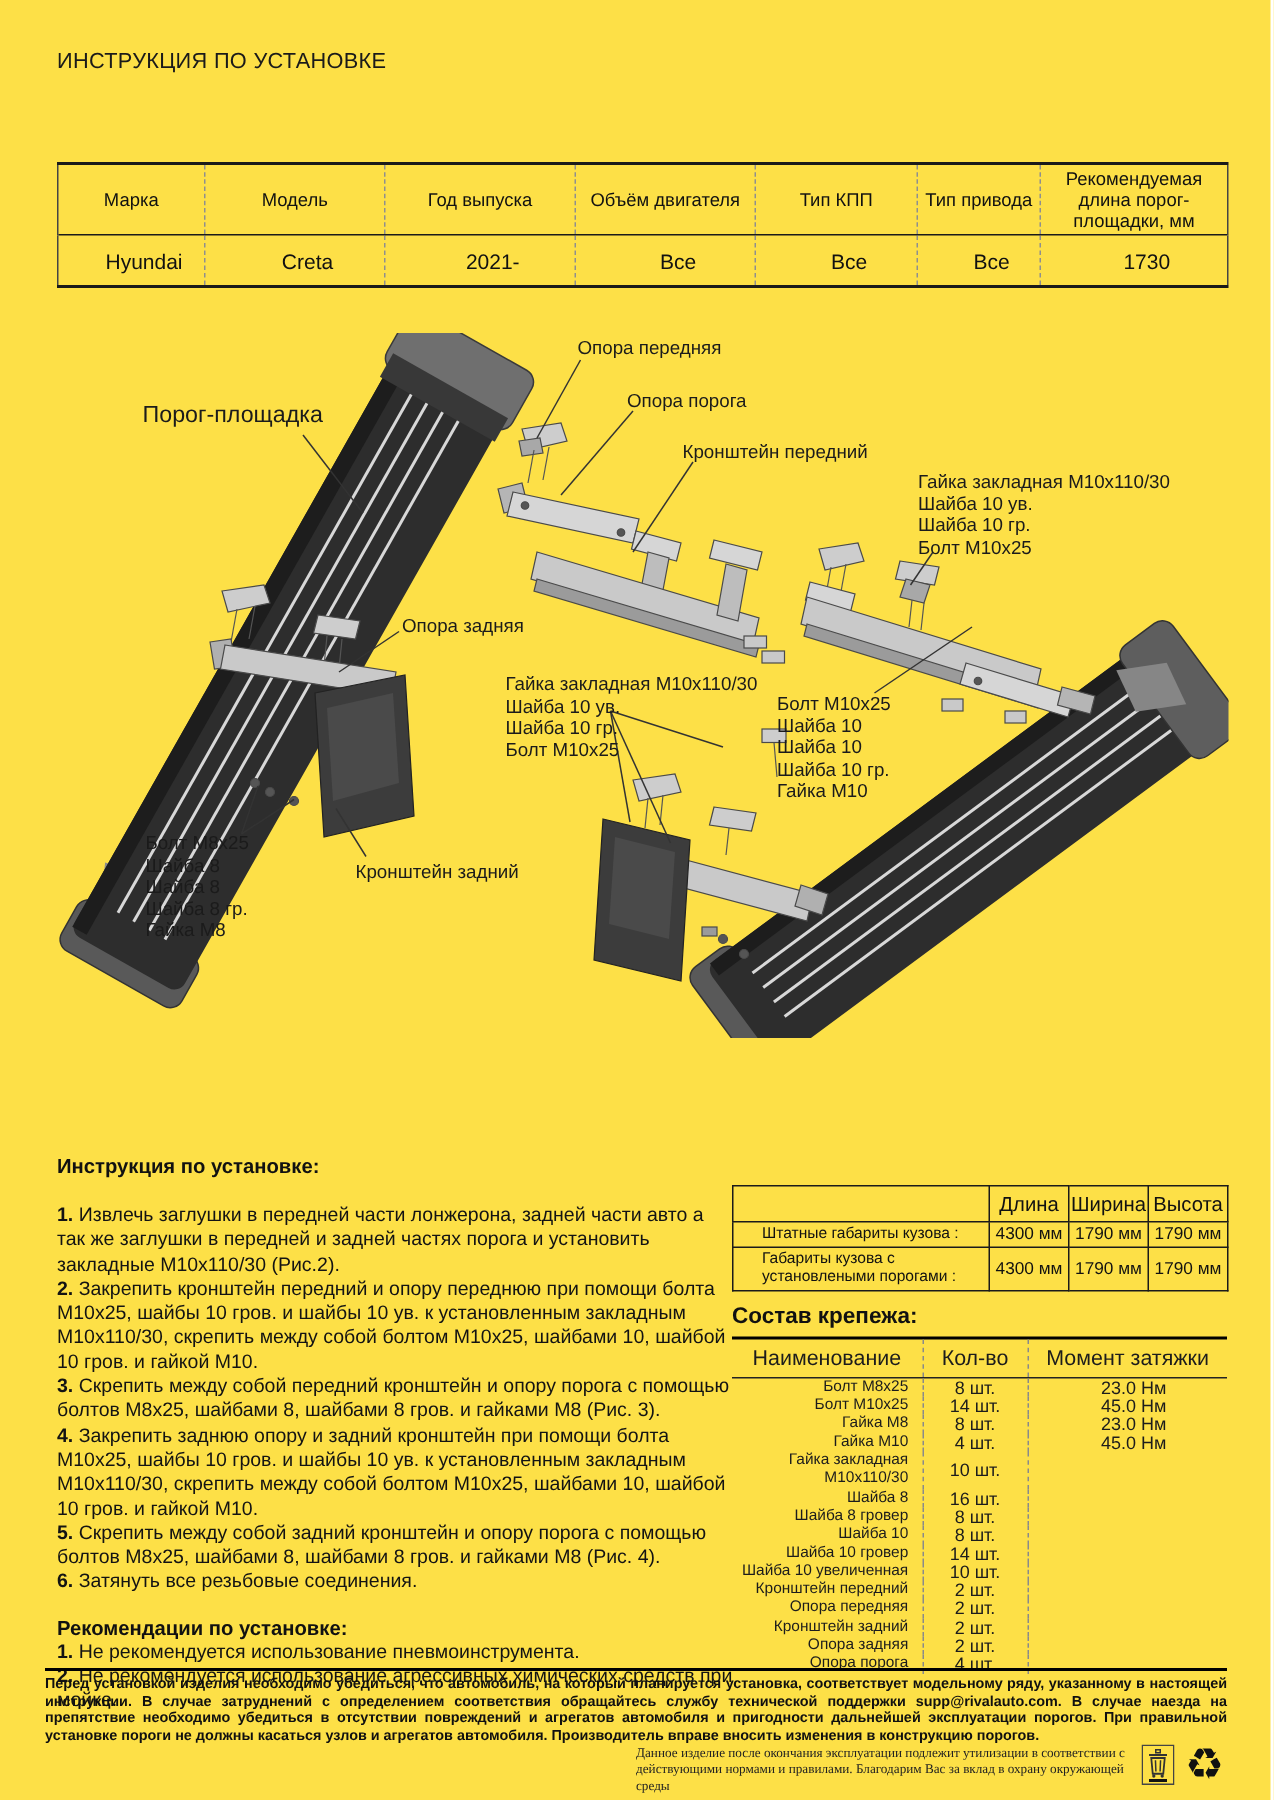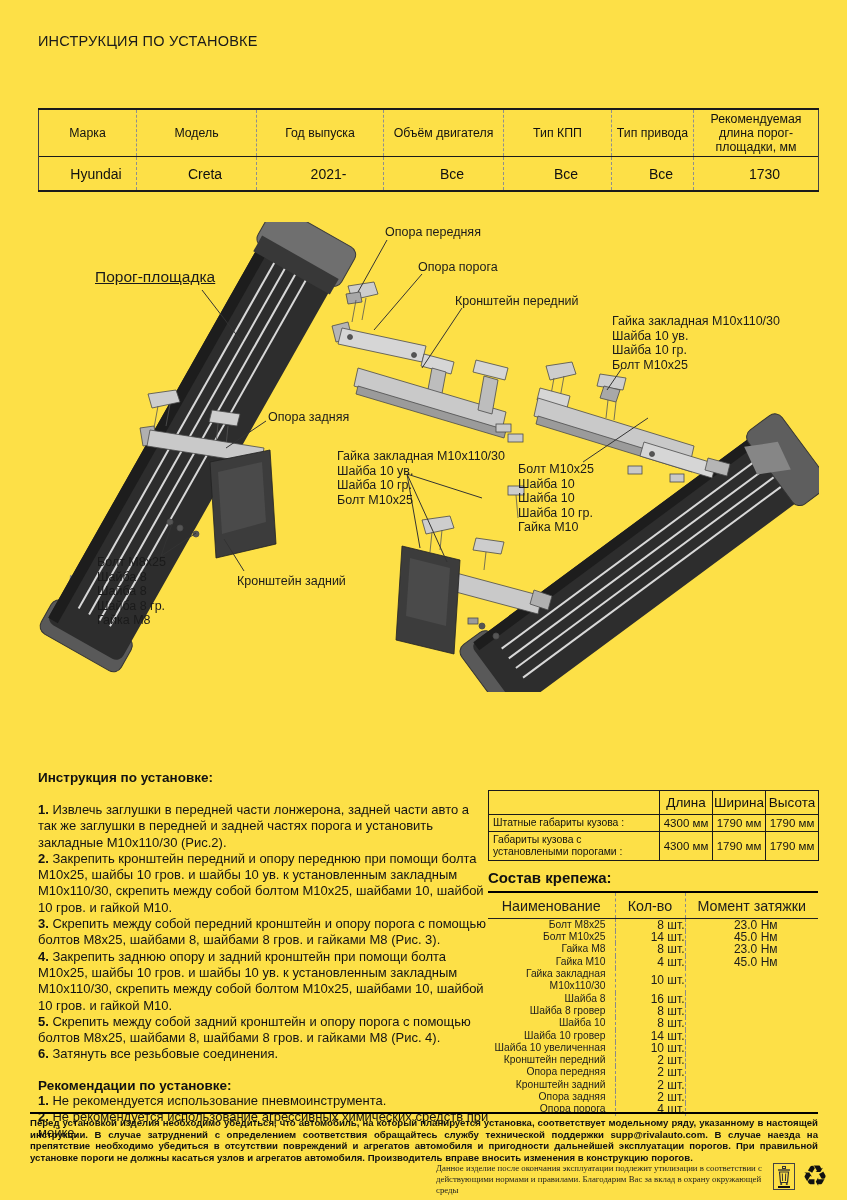--- a/index.html
+++ b/index.html
@@ -18,50 +18,50 @@
   table.spec th,table.spec td{border-left:1px dashed #8f8f8f;text-align:center;vertical-align:middle;font-weight:normal;padding-left:18px;}
   table.spec th:first-child,table.spec td:first-child{border-left:1px solid #444;}
   table.spec th:last-child,table.spec td:last-child{border-right:1px solid #444;}
   table.spec th{font-size:12.3px;height:34px;padding:2px 4px;line-height:1.15;}
   table.spec td{font-size:14px;height:31px;}
 
   
   .diagram{position:absolute;left:30px;top:222px;width:789px;height:470px;}
   .diagram svg{position:absolute;left:0;top:0;}
   .dlabel{position:absolute;font-size:12.5px;line-height:14.6px;white-space:pre-line;color:#1b1b1b;}
-  .dlabel.big{font-size:15.5px;text-decoration:underline;}
+  .dlabel.big{font-size:15.5px;}
 
   
   .instructions{position:absolute;left:38px;top:770px;width:452px;}
   .sec-title{font-size:13.5px;font-weight:bold;margin:0 0 17px 0;}
   .sec-title.rec{margin:15px 0 0 0;}
   .step,.recline{margin:0;font-size:13px;line-height:16.3px;color:#131313;}
 
   
   .right-col{position:absolute;left:488px;top:770px;width:330px;}
   table.dims{border-collapse:collapse;width:330px;margin-top:20px;table-layout:fixed;}
   table.dims th,table.dims td{border:1.3px solid #1a1a1a;font-weight:normal;}
   table.dims .dh{font-size:13.5px;text-align:center;height:21px;margin-top:25px;}
-  table.dims .dlab{font-size:10.4px;text-align:left;padding:2px 4px;line-height:1.15;}
+  table.dims .dlab{font-size:10.4px;text-align:left;padding:2px 19px;line-height:1.15;}
   table.dims .dval{font-size:11.5px;text-align:center;}
 
   .hw-title{font-size:15px;font-weight:bold;margin-top:8px;padding-bottom:5px;border-bottom:2.5px solid #000;}
   table.hw{width:330px;border-collapse:collapse;table-layout:fixed;}
   table.hw th{font-size:14.3px;font-weight:normal;text-align:center;padding:5px 0 4px 0;border-bottom:1.4px solid #222;color:#1c1c1c;}
   table.hw td{font-size:12px;line-height:12.3px;padding:0;color:#1c1c1c;}
   table.hw td.n{font-size:10.3px;text-align:right;padding-right:9px;}
-  table.hw td.q{text-align:right;}
+  table.hw td.q{text-align:center;}
   table.hw td.t{text-align:center;padding-left:8px;}
   table.hw th:nth-child(2),table.hw td:nth-child(2){border-left:1.2px dashed #8a8a8a;border-right:1.2px dashed #8a8a8a;}
 
   
   .footer{position:absolute;left:30px;top:1112px;width:788px;border-top:2.5px solid #000;
           padding-top:3px;font-size:9.6px;font-weight:bold;line-height:11.6px;text-align:justify;color:#101010;}
 
-  .disposal{position:absolute;left:436px;top:1163px;width:410px;display:flex;align-items:flex-start;gap:7px;}
+  .disposal{position:absolute;left:424px;top:1163px;width:410px;display:flex;align-items:flex-start;gap:7px;}
   .disposal-text{width:330px;font-family:"Liberation Serif",serif;font-size:8.8px;line-height:11px;color:#222;}
   .recycle{font-size:29px;line-height:27px;color:#111;font-family:"DejaVu Sans",sans-serif;}
 </style>
 </head>
 <body>
 
 <div class="page">
 
   <div class="doc-header">
     <div class="doc-title">ИНСТРУКЦИЯ ПО УСТАНОВКЕ</div>

